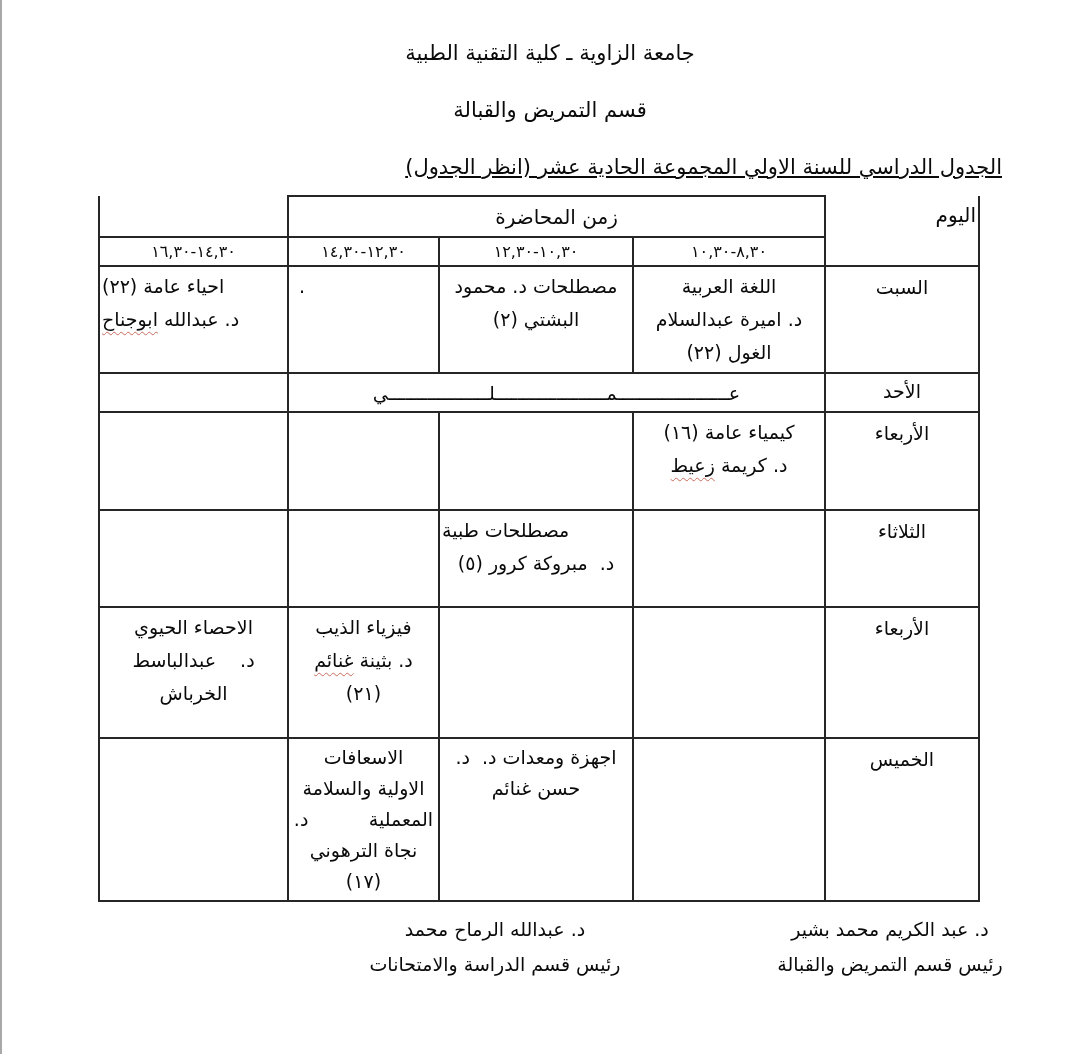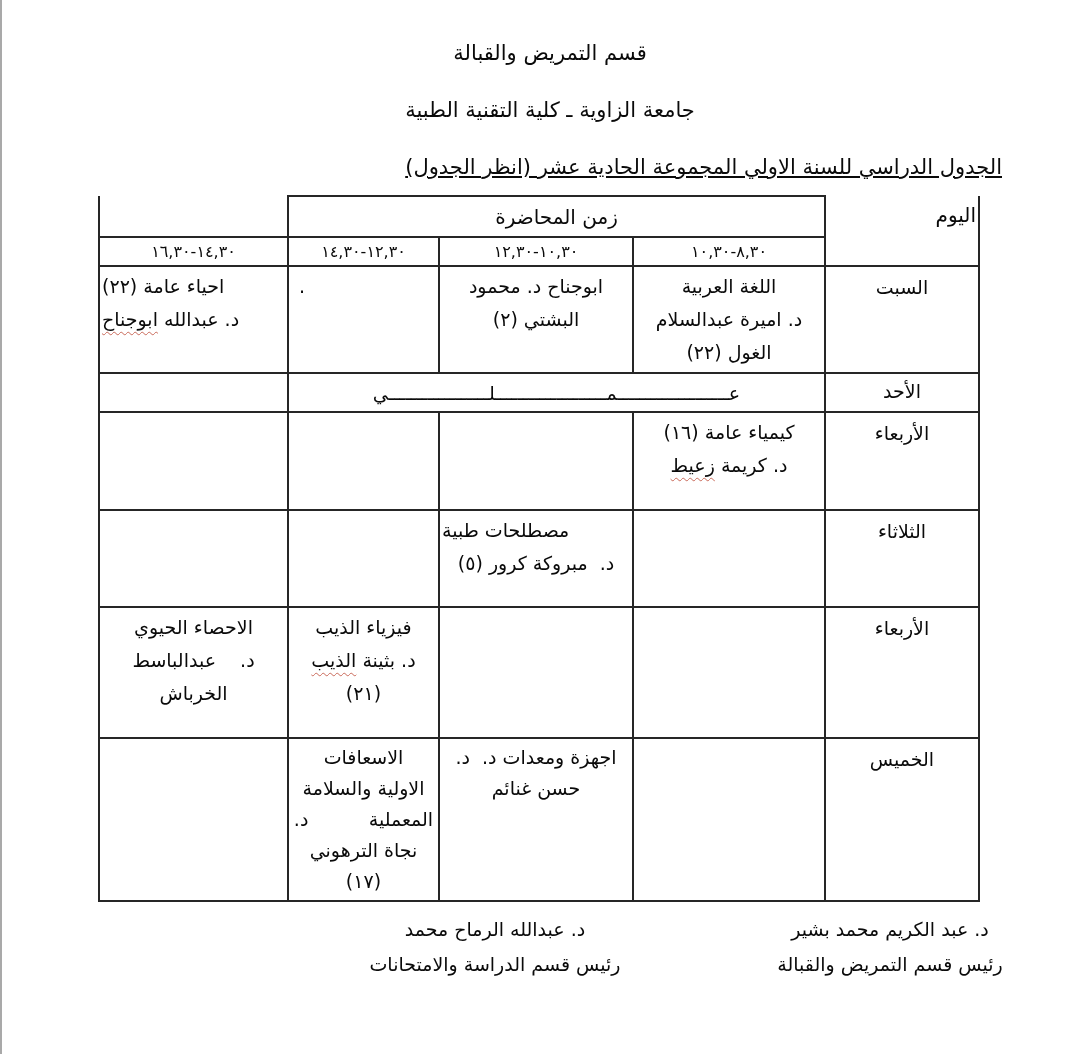--- a/index.html
+++ b/index.html
@@ -95,22 +95,22 @@
     gap: 95px;
   }
   .sig { width: 300px; text-align: center; font-size: 19px; line-height: 35px; }
 </style>
 </head>
 <body>
 
 <div class="page-edge"></div>
 
 <div class="doc-header">
+  <div class="h-line">جامعة الزاوية ـ كلية التقنية الطبية</div>
   <div class="h-line">قسم التمريض والقبالة</div>
-  <div class="h-line">جامعة الزاوية ـ كلية التقنية الطبية</div>
   <div class="h-line r4">الجدول الدراسي للسنة الاولي المجموعة الحادية عشر (انظر الجدول)</div>
 </div>
 
 <table class="schedule">
   <colgroup>
     <col style="width:154px">
       <col style="width:192px">
       <col style="width:194px">
       <col style="width:151px">
       <col style="width:189px">
@@ -129,21 +129,21 @@
   </tr>
 
   <tr class="r-sat">
     <td class="cell day">السبت</td>
     <td class="cell">
       <div class="cl">اللغة العربية</div>
       <div class="cl">د. اميرة عبدالسلام</div>
       <div class="cl">الغول (٢٢)</div>
     </td>
     <td class="cell">
-      <div class="cl">ابوجناح د. محمود</div>
+      <div class="cl">مصطلحات د. محمود</div>
       <div class="cl">البشتي (٢)</div>
     </td>
     <td class="cell dotcell">
       <div class="cl">.</div>
     </td>
     <td class="cell align-r">
       <div class="cl">احياء عامة (٢٢)</div>
       <div class="cl"><span>د. عبدالله </span><span class="sq">ابوجناح</span></div>
     </td>
   </tr>
@@ -175,21 +175,21 @@
     <td class="cell"></td>
     <td class="cell"></td>
   </tr>
 
   <tr class="r-wed">
     <td class="cell day">الأربعاء</td>
     <td class="cell"></td>
     <td class="cell"></td>
     <td class="cell">
       <div class="cl">فيزياء الذيب</div>
-      <div class="cl"><span>د. بثينة </span><span class="sq">الذيب</span></div>
+      <div class="cl"><span>د. بثينة </span><span class="sq">غنائم</span></div>
       <div class="cl">(٢١)</div>
     </td>
     <td class="cell">
       <div class="cl">الاحصاء الحيوي</div>
       <div class="cl">د.    عبدالباسط</div>
       <div class="cl">الخرباش</div>
     </td>
   </tr>
 
   <tr class="r-thu">

